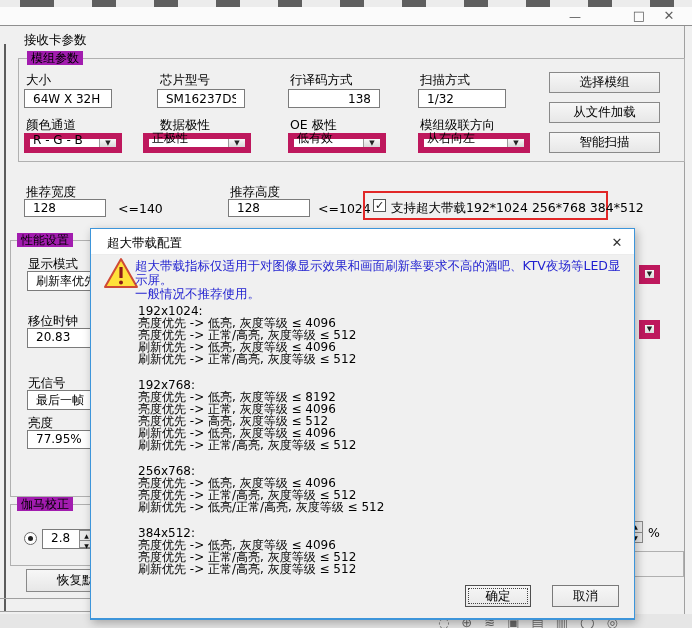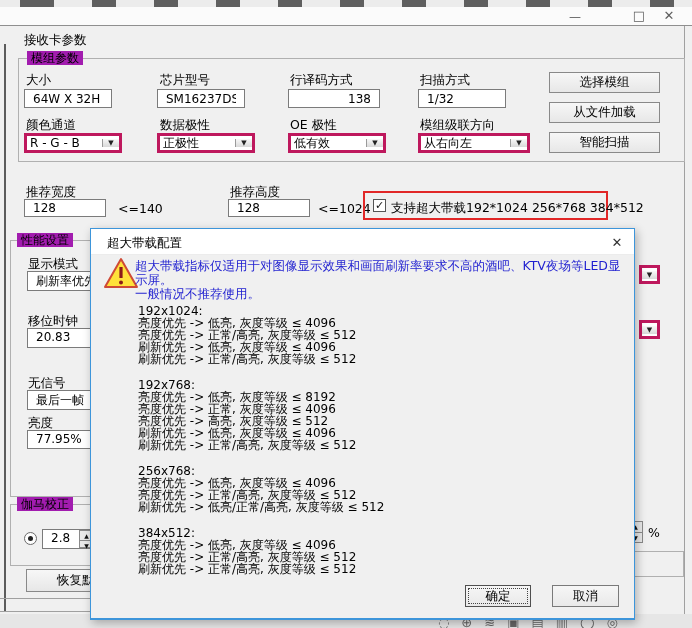--- a/index.html
+++ b/index.html
@@ -26,22 +26,22 @@
 
   .grp { position:absolute; border:1px solid #b0b0b0; }
   .grp-title { position:absolute; top:-8px; left:8px; background:#a21caf; padding:0 4px;
                font-size:12px; line-height:14px; white-space:nowrap; }
   .lbl { position:absolute; font-size:12.5px; white-space:nowrap; }
 
   .tbox { position:absolute; background:#fff; border:1px solid #7b7b7b; font-size:12px;
           padding:1px 8px; font-family:inherit; color:#000; }
   input.tbox { outline:none; }
 
-  .select { position:absolute; background:#fff; border:3px solid #be185d; display:flex;
-            align-items:center; }
+  .select { position:absolute; background:#fff; border:6px solid #be185d; display:flex;
+            align-items:flex-end; }
   .sel-text { flex:1; padding-left:3px; font-size:12px; white-space:nowrap; overflow:hidden;
               display:flex; align-items:center; }
   .sel-btn { width:17px; background:linear-gradient(#f8f8f8,#d9d9d9);
              border-left:1px solid #9a9a9a; display:flex; align-items:center;
              justify-content:center; font-size:7px; color:#222; }
 
   .btn { position:absolute; background:linear-gradient(#f7f7f7,#e7e7e7); border:1px solid #898989;
          font-size:12.5px; display:flex; align-items:center; justify-content:center; cursor:default; }
 
   .annot { position:absolute; border:2px solid #e12727; }
@@ -112,21 +112,21 @@
 
   <div class="abs lbl" style="left:26px;top:117px">颜色通道</div>
   <div class="abs lbl" style="left:160px;top:117px">数据极性</div>
   <div class="abs lbl" style="left:290px;top:117px">OE 极性</div>
   <div class="abs lbl" style="left:420px;top:117px">模组级联方向</div>
 
   <div class="select" style="left:24px;top:133px;width:98px;height:20px">
     <span class="sel-text">R - G - B</span>
     <span class="sel-btn">▼</span>
   </div>
-  <div class="select" style="left:157px;top:133px;width:98px;height:20px">
+  <div class="select" style="left:143px;top:133px;width:108px;height:20px">
     <span class="sel-text">正极性</span>
     <span class="sel-btn">▼</span>
   </div>
   <div class="select" style="left:288px;top:133px;width:98px;height:20px">
     <span class="sel-text">低有效</span>
     <span class="sel-btn">▼</span>
   </div>
   <div class="select" style="left:418px;top:133px;width:112px;height:20px">
     <span class="sel-text">从右向左</span>
     <span class="sel-btn">▼</span>

